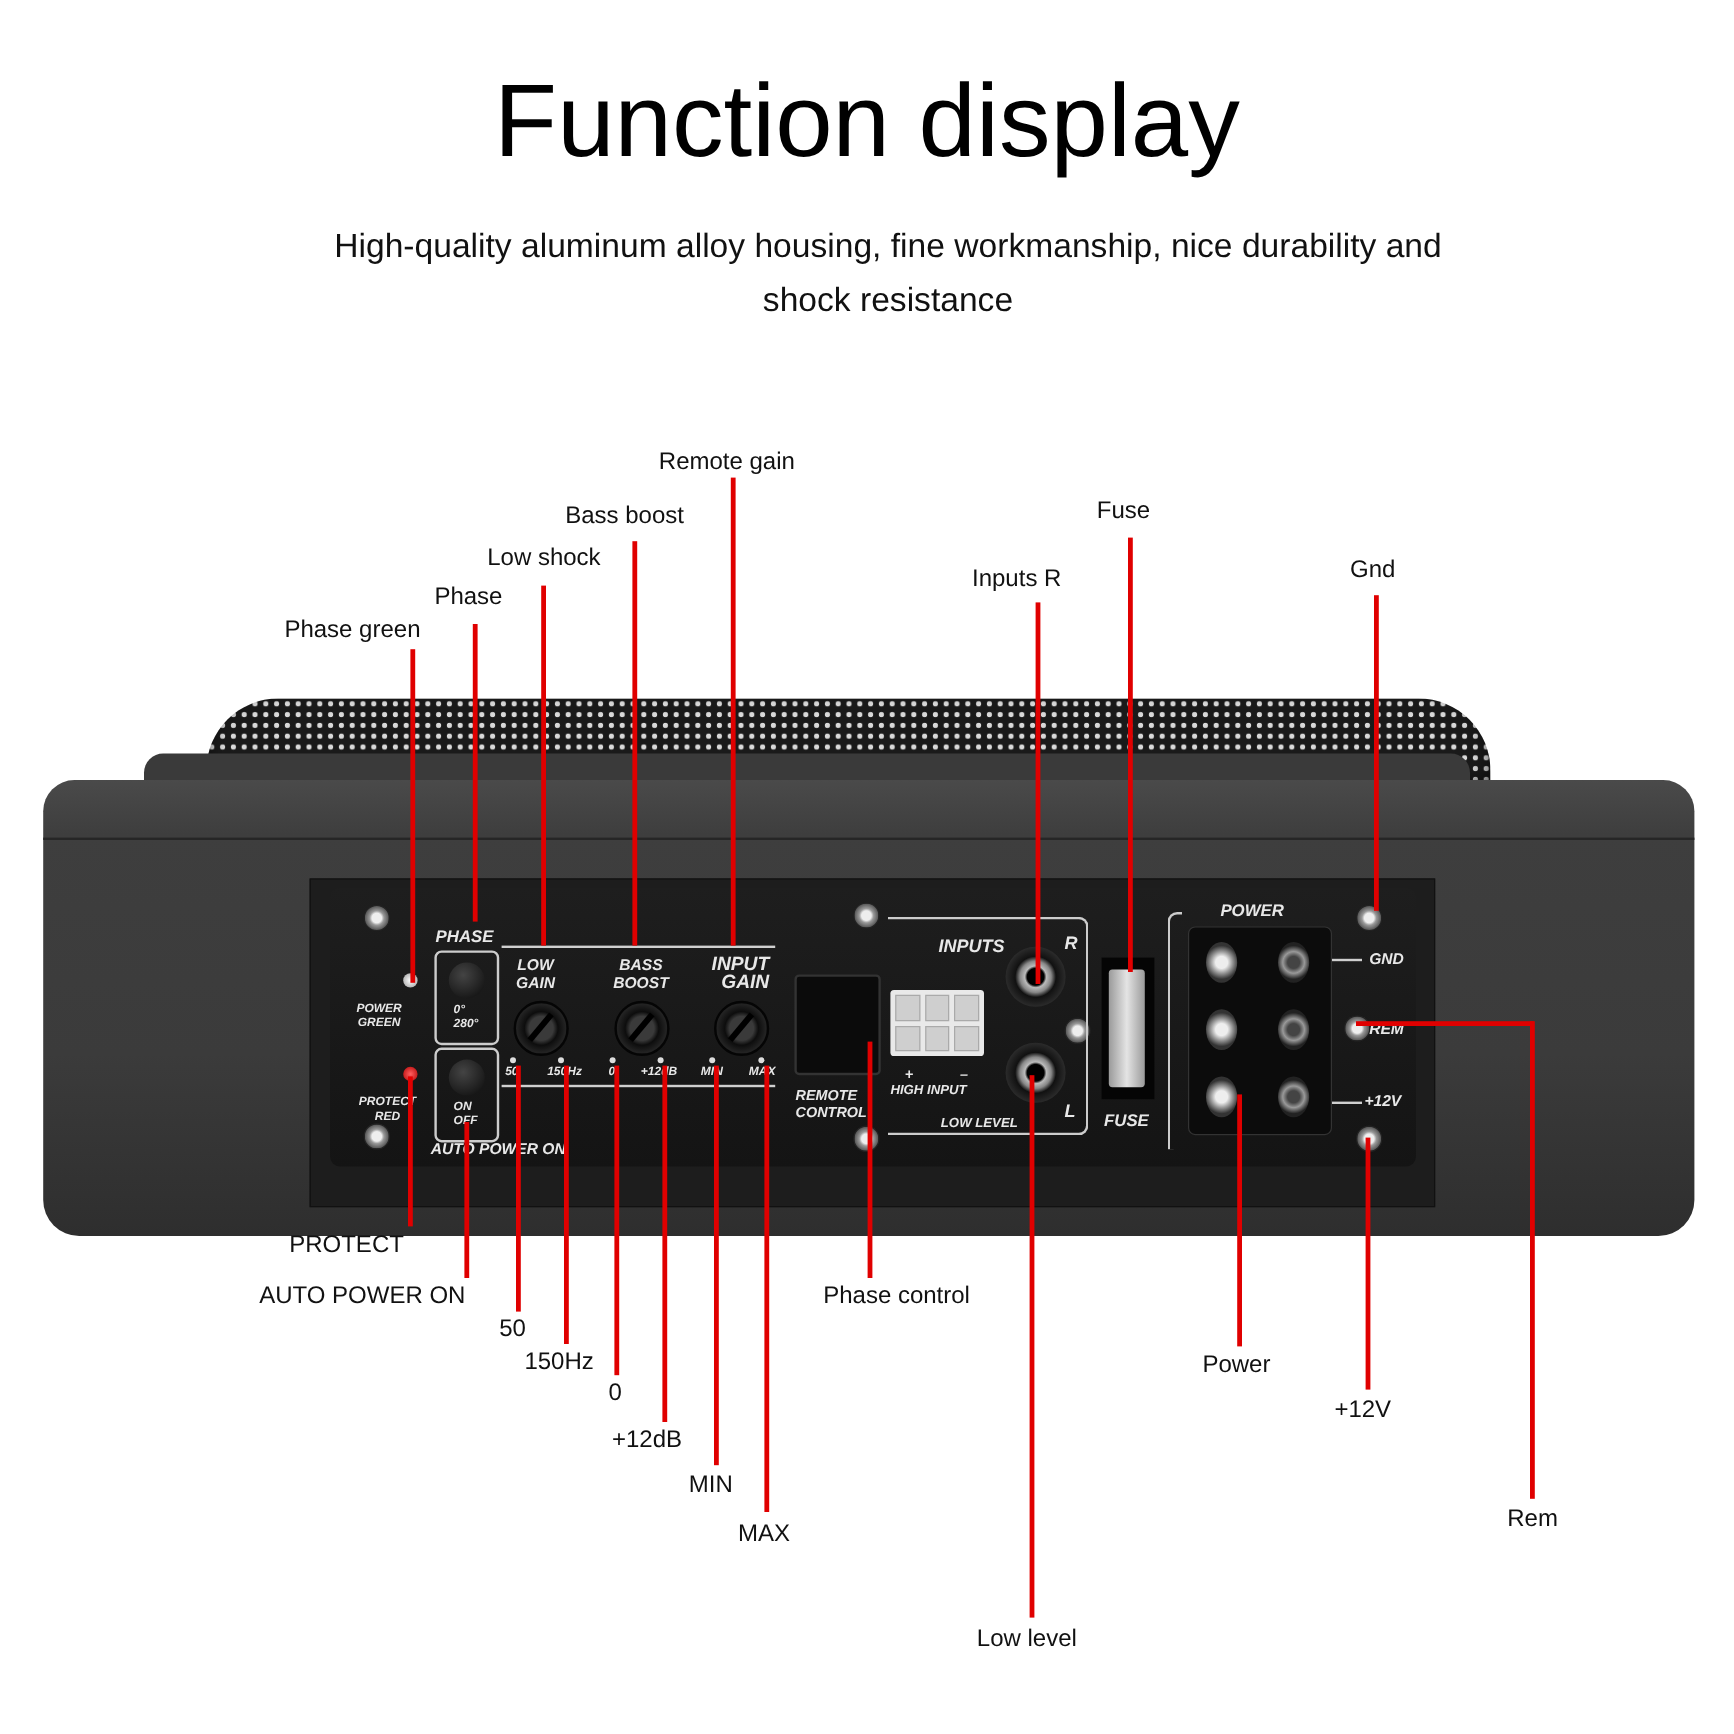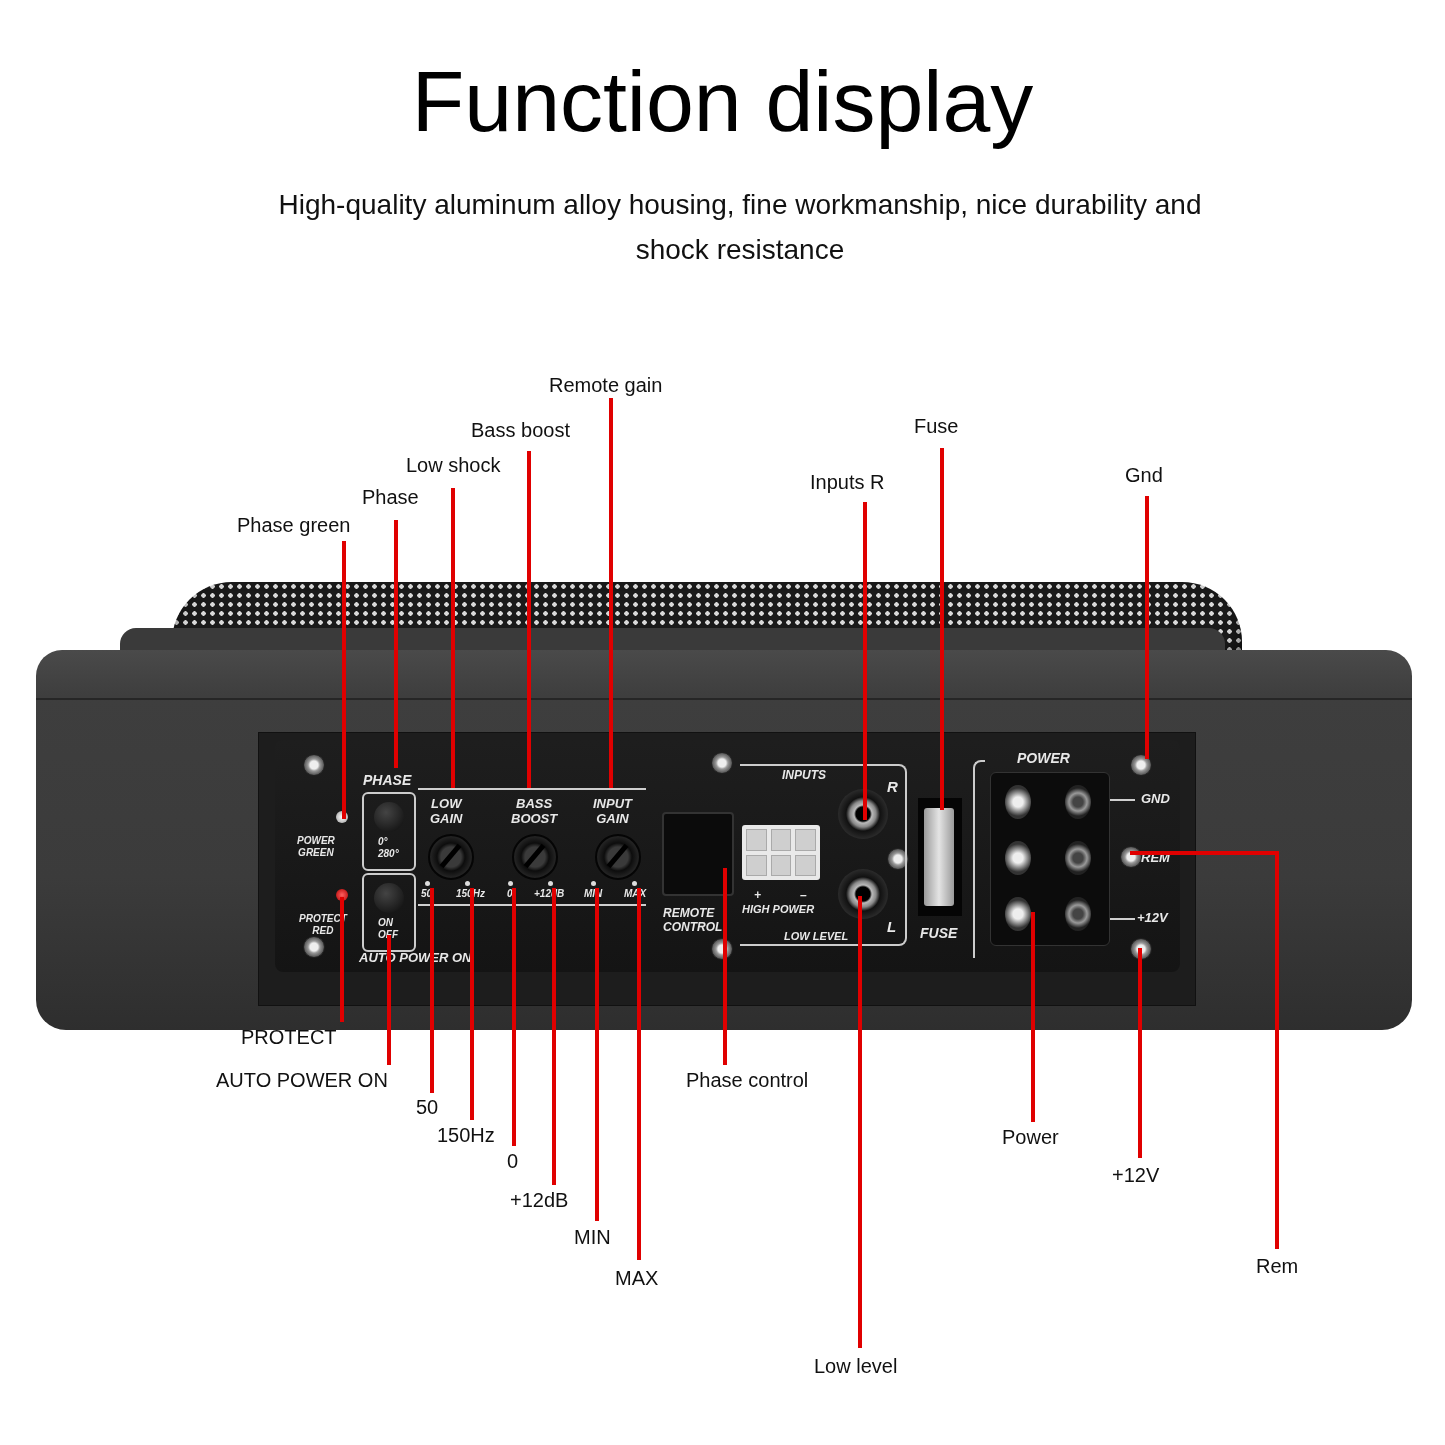--- a/index.html
+++ b/index.html
@@ -106,42 +106,42 @@
   <div class="pl" style="left:236px;top:56px;font-size:13px;line-height:15px;text-align:center">
     <div>BASS</div>
       <div>BOOST</div>
   </div>
   <div class="knob" style="left:237px;top:94px"></div>
   <div class="dot" style="left:233px;top:141px"></div>
   <div class="dot" style="left:273px;top:141px"></div>
   <div class="pl" style="left:232px;top:148px;font-size:10px">0</div>
   <div class="pl" style="left:259px;top:148px;font-size:10px">+12dB</div>
 
-  <div class="pl" style="left:318px;top:56px;font-size:13px;line-height:15px;text-align:center">
+  <div class="pl" style="left:318px;top:56px;font-size:16px;line-height:15px;text-align:right">
     <div>INPUT</div>
       <div>GAIN</div>
   </div>
   <div class="knob" style="left:320px;top:94px"></div>
   <div class="dot" style="left:316px;top:141px"></div>
   <div class="dot" style="left:357px;top:141px"></div>
   <div class="pl" style="left:309px;top:148px;font-size:10px">MIN</div>
   <div class="pl" style="left:349px;top:148px;font-size:10px">MAX</div>
 
   <div class="pl" style="left:388px;top:166px;font-size:12px;line-height:14px;text-align:left">
     <div>REMOTE</div>
       <div>CONTROL</div>
   </div>
 
   <div class="bracket" style="left:465px;top:24px;width:165px;height:178px;border-left:none;border-bottom:2px solid #ccc;border-radius:0 8px 8px 0"></div>
-  <div class="pl" style="left:507px;top:28px;font-size:12px">INPUTS</div>
+  <div class="pl" style="left:507px;top:40px;font-size:15px">INPUTS</div>
   <div class="pl" style="left:612px;top:38px;font-size:15px">R</div>
   <div class="pl" style="left:612px;top:178px;font-size:15px">L</div>
   <div class="pl" style="left:479px;top:148px;font-size:12px">+</div>
   <div class="pl" style="left:525px;top:148px;font-size:12px">–</div>
-  <div class="pl" style="left:467px;top:163px;font-size:11px">HIGH POWER</div>
+  <div class="pl" style="left:467px;top:163px;font-size:11px">HIGH INPUT</div>
   <div class="pl" style="left:509px;top:190px;font-size:11px">LOW LEVEL</div>
 
   <div class="pl" style="left:645px;top:185px;font-size:14px">FUSE</div>
 
   <div class="bracket" style="left:698px;top:20px;width:10px;height:196px;border-right:none;border-bottom:none;border-radius:8px 0 0 0"></div>
   <div class="pl" style="left:742px;top:10px;font-size:14px">POWER</div>
   <div class="hrule" style="left:832px;top:59px;width:28px"></div>
   <div class="pl" style="left:866px;top:51px;font-size:13px">GND</div>
   <div class="pl" style="left:866px;top:110px;font-size:13px">REM</div>
   <div class="hrule" style="left:832px;top:178px;width:28px"></div>

